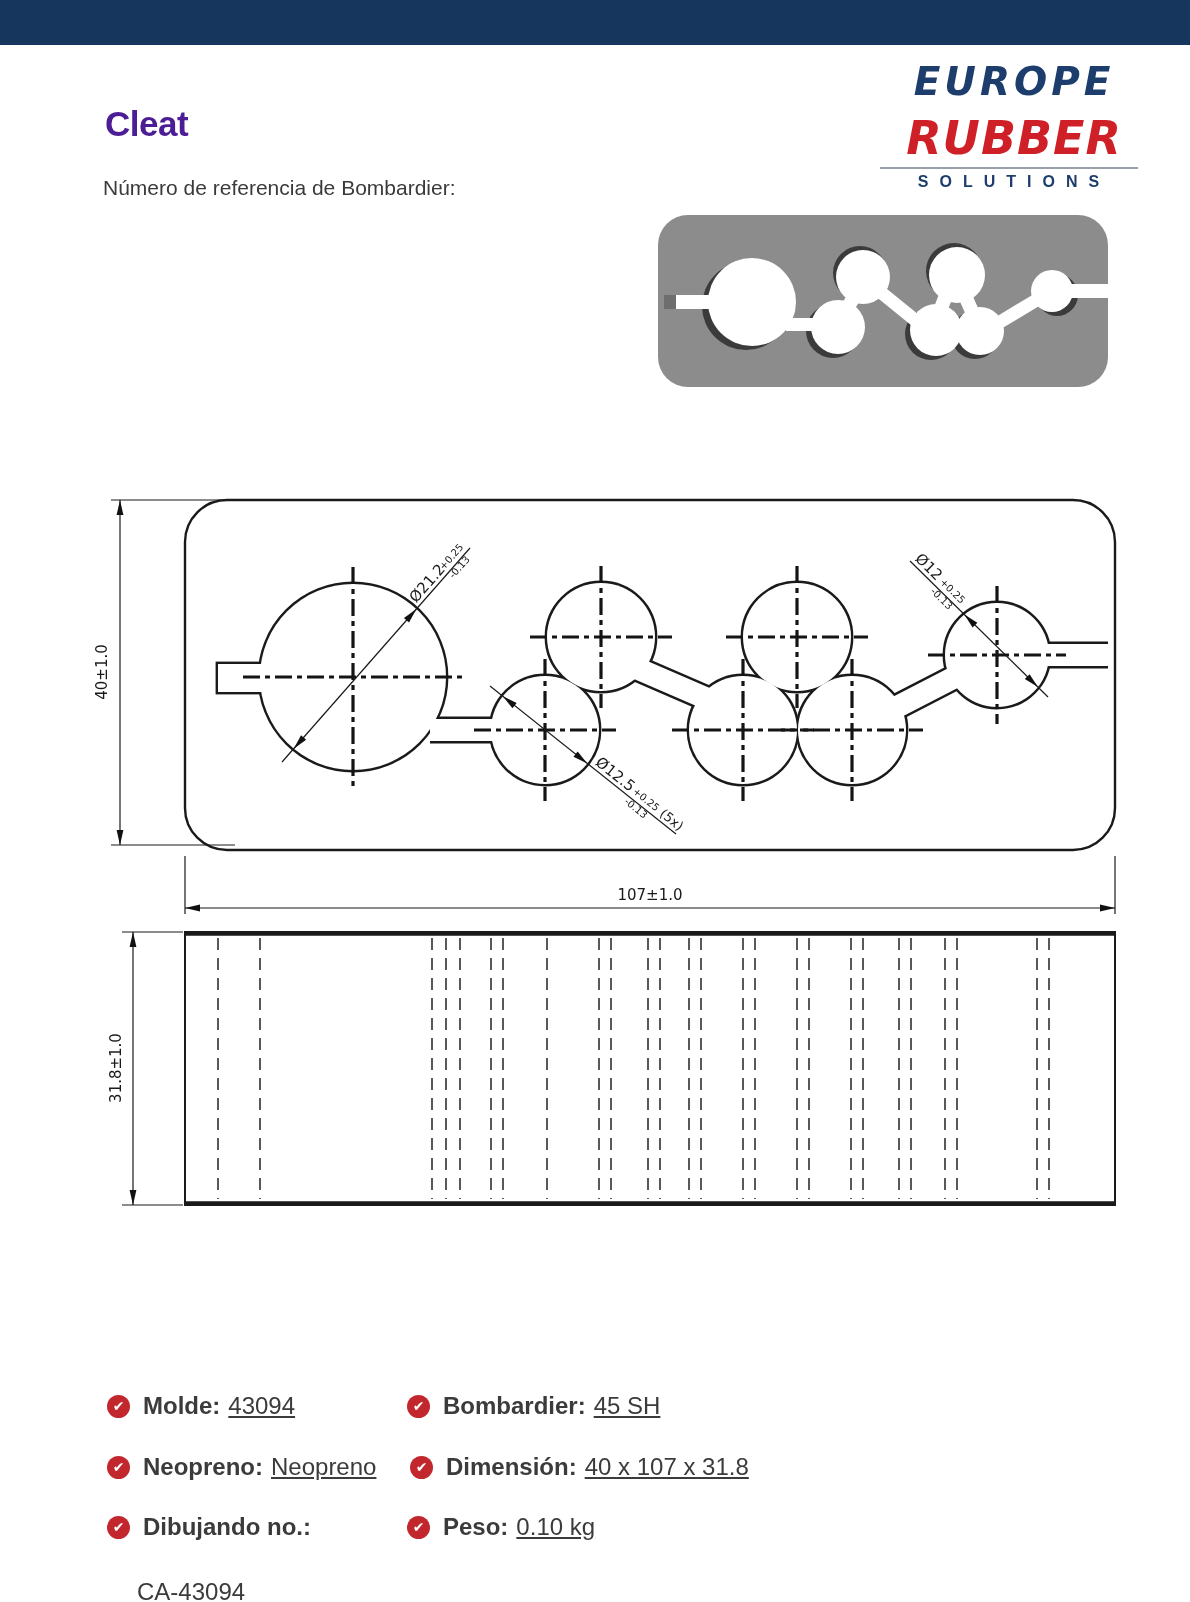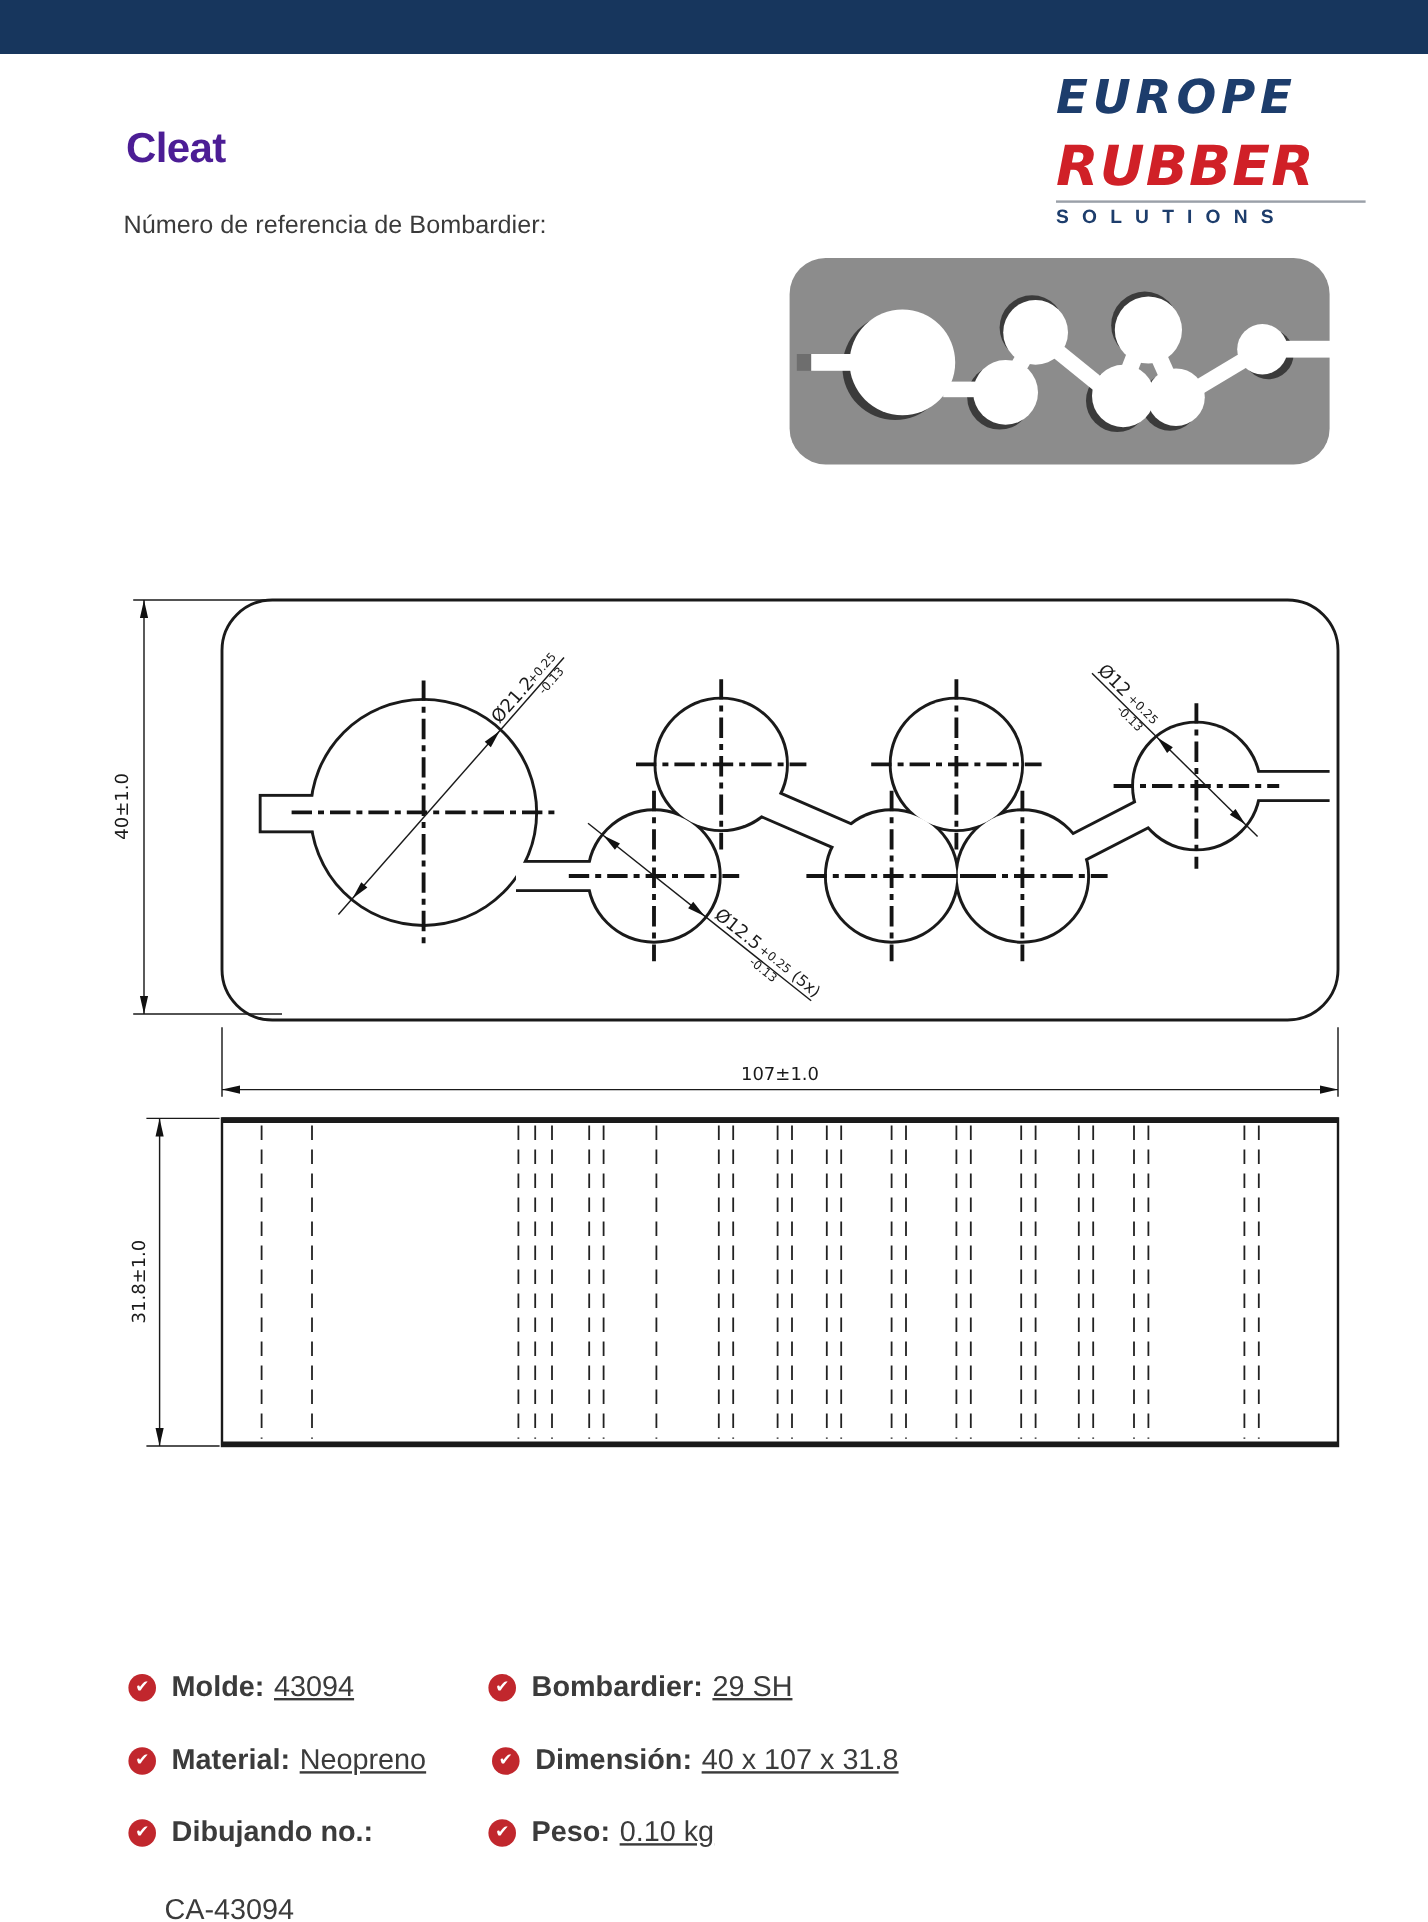--- a/index.html
+++ b/index.html
@@ -5,21 +5,21 @@
   html,body{margin:0;padding:0;background:#fff;}
   #page{position:relative;width:1190px;height:1602px;background:#fff;overflow:hidden;
         font-family:"Liberation Sans",sans-serif;color:#3b3b3b;}
   .abs{position:absolute;}
   
   #topbar{left:0;top:0;width:1190px;height:45px;background:#17365d;}
   
   #title{left:105px;top:104px;font-size:35px;font-weight:700;color:#4c1d95;letter-spacing:-0.5px;}
   #subtitle{left:103px;top:172px;font-size:21px;color:#3a3a3a;line-height:31px;}
   
-  #logo{left:880px;top:62px;width:268px;text-align:left;line-height:1;}
+  #logo{left:880px;top:62px;width:268px;text-align:center;line-height:1;}
   #logo .l1{font-family:"DejaVu Sans",sans-serif;font-style:italic;font-weight:800;
             font-size:39px;color:#1d3d6c;letter-spacing:4px;}
   #logo .l2{font-family:"DejaVu Sans",sans-serif;font-style:italic;font-weight:800;
             font-size:46px;color:#d02027;letter-spacing:1px;margin-top:14px;}
   #logo .rule{height:2px;background:#9aa0a8;margin:6px 0 5px 0;width:258px;}
   #logo .l3{font-size:16px;font-weight:700;color:#1d3d6c;letter-spacing:11px;}
   
   .spec{display:flex;align-items:center;font-size:24px;color:#3b3b3b;}
   .spec .chk{display:inline-block;width:23px;height:23px;border-radius:50%;background:#c1272d;
              color:#fff;font-size:14px;line-height:23px;text-align:center;margin-right:13px;
@@ -226,33 +226,33 @@
     <text transform="translate(121,1068) rotate(-90)" text-anchor="middle" font-size="15">31.8±1.0</text>
   </svg>
 
   <div class="spec abs" style="left:107px;top:1392px;">
     <span class="chk">✔</span>
     <span class="lbl">Molde:</span>
     <span class="val">43094</span>
   </div>
   <div class="spec abs" style="left:107px;top:1453px;">
     <span class="chk">✔</span>
-    <span class="lbl">Material:</span>
+    <span class="lbl">Neopreno:</span>
     <span class="val">Neopreno</span>
   </div>
   <div class="spec abs" style="left:107px;top:1513px;">
     <span class="chk">✔</span>
     <span class="lbl">Dibujando no.:</span>
   </div>
   <div class="abs" id="spec-ca">CA-43094</div>
 
   <div class="spec abs" style="left:407px;top:1392px;">
     <span class="chk">✔</span>
     <span class="lbl">Bombardier:</span>
-    <span class="val">29 SH</span>
+    <span class="val">45 SH</span>
   </div>
   <div class="spec abs" style="left:410px;top:1453px;">
     <span class="chk">✔</span>
     <span class="lbl">Dimensión:</span>
     <span class="val">40 x 107 x 31.8</span>
   </div>
   <div class="spec abs" style="left:407px;top:1513px;">
     <span class="chk">✔</span>
     <span class="lbl">Peso:</span>
     <span class="val">0.10 kg</span>

